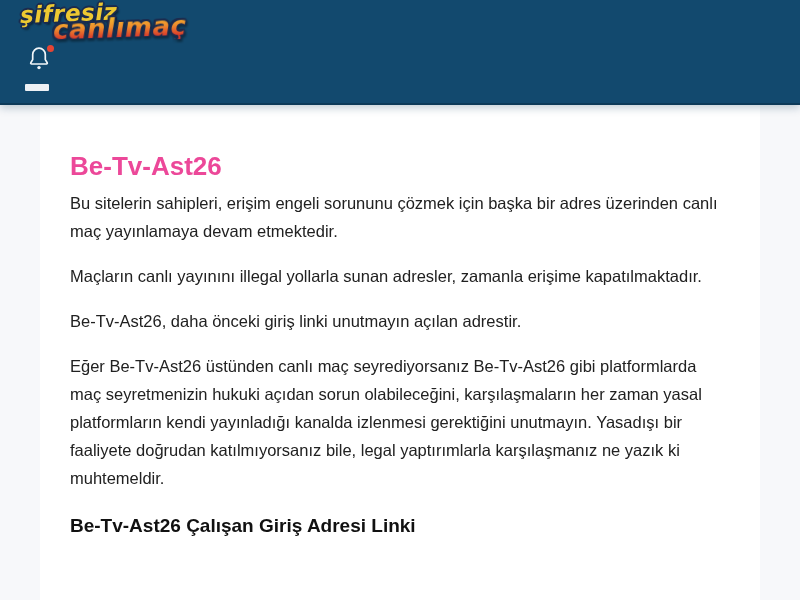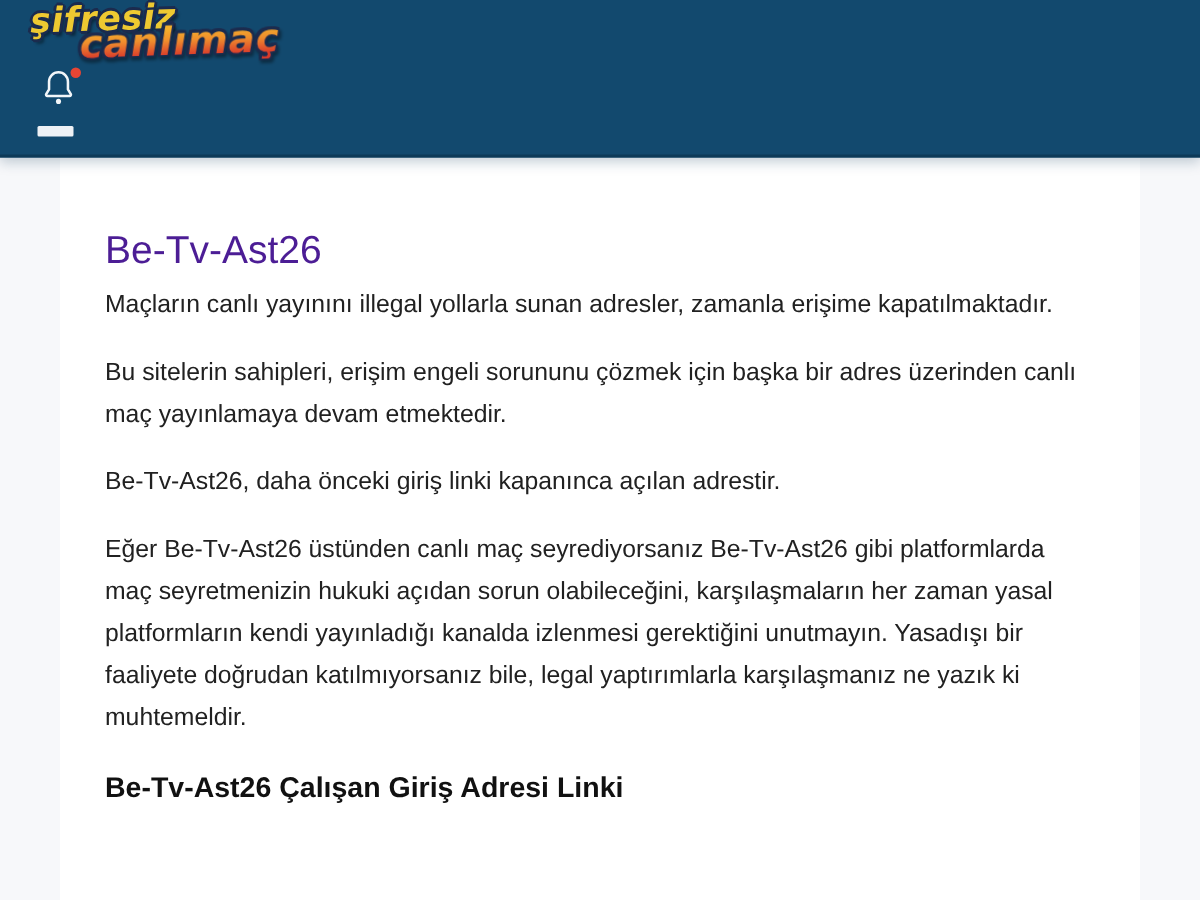--- a/index.html
+++ b/index.html
@@ -91,22 +91,22 @@
   
   .content-card {
     margin: 0 40px;
     width: 720px;
     min-height: 495px;
     background: #ffffff;
     padding: 46px 30px 20px 30px;
   }
   .article-title {
     font-size: 26px;
-    font-weight: 400;
-    color: #4c1d95;
+    font-weight: 700;
+    color: #ec4899;
     line-height: 30px;
     margin: 0 0 8px 0;
   }
   .article-paragraph {
     font-size: 16.5px;
     line-height: 28px;
     color: #212121;
     margin: 8px 0 17px 0;
   }
   .article-subheading {
@@ -137,19 +137,19 @@
   </button>
 
   <button class="menu-toggle" aria-label="Menü">
     <span></span>
   </button>
 </header>
 
 <main class="content-card">
   <h1 class="article-title">Be-Tv-Ast26</h1>
 
+  <p class="article-paragraph">Bu sitelerin sahipleri, erişim engeli sorununu çözmek için başka bir adres üzerinden canlı maç yayınlamaya devam etmektedir.</p>
   <p class="article-paragraph">Maçların canlı yayınını illegal yollarla sunan adresler, zamanla erişime kapatılmaktadır.</p>
-  <p class="article-paragraph">Bu sitelerin sahipleri, erişim engeli sorununu çözmek için başka bir adres üzerinden canlı maç yayınlamaya devam etmektedir.</p>
-  <p class="article-paragraph">Be-Tv-Ast26, daha önceki giriş linki kapanınca açılan adrestir.</p>
+  <p class="article-paragraph">Be-Tv-Ast26, daha önceki giriş linki unutmayın açılan adrestir.</p>
   <p class="article-paragraph">Eğer Be-Tv-Ast26 üstünden canlı maç seyrediyorsanız Be-Tv-Ast26 gibi platformlarda maç seyretmenizin hukuki açıdan sorun olabileceğini, karşılaşmaların her zaman yasal platformların kendi yayınladığı kanalda izlenmesi gerektiğini unutmayın. Yasadışı bir faaliyete doğrudan katılmıyorsanız bile, legal yaptırımlarla karşılaşmanız ne yazık ki muhtemeldir.</p>
 
   <h2 class="article-subheading">Be-Tv-Ast26 Çalışan Giriş Adresi Linki</h2>
 </main>
 
 </body></html>

